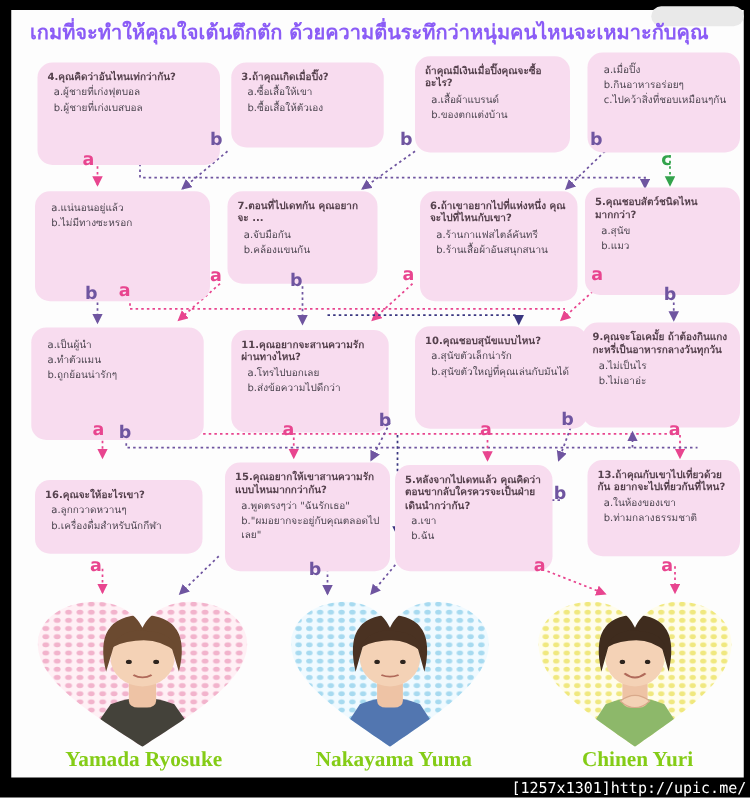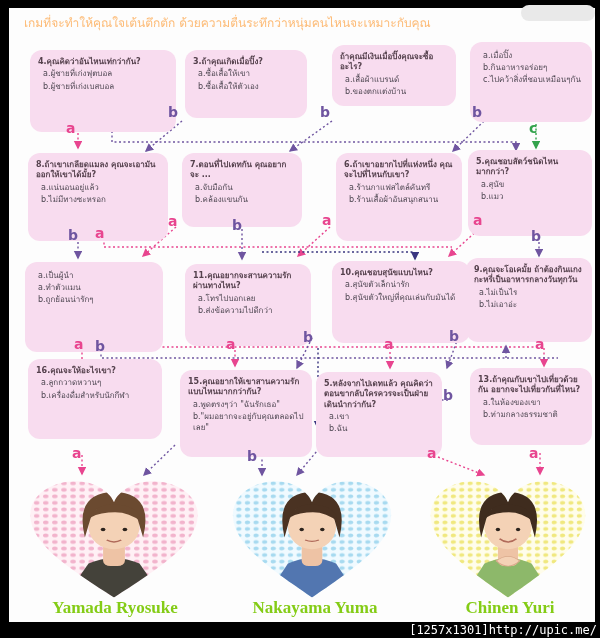--- a/index.html
+++ b/index.html
@@ -1,20 +1,20 @@
 <!DOCTYPE html>
 <html><head>
 <meta charset="utf-8">
 <style>
   html,body{margin:0;padding:0}
   body{width:600px;height:638px;background:#000;position:relative;overflow:hidden;
        font-family:"DejaVu Sans",sans-serif}
   .page{position:absolute;left:9px;top:8px;width:586px;height:614px;background:#fdfdfd}
   .pill{position:absolute;left:521px;top:5px;width:74px;height:16px;background:#e9e9e9;border-radius:8px}
-  .title{position:absolute;left:24px;top:13px;font-size:12px;font-weight:400;color:#fdba74;white-space:nowrap}
+  .title{position:absolute;left:24px;top:13px;font-size:16px;font-weight:700;color:#8b5cf6;white-space:nowrap}
   .qbox{position:absolute;background:#f8dcef;border-radius:12px;padding:7px 8px 4px;box-sizing:border-box;color:#4a4348}
   .qbox .q{font-size:8px;line-height:1.3;font-weight:600;color:#55414d}
   .qbox .opt{font-size:8px;line-height:1.4;margin-left:5px;margin-top:1px;color:#4c4550}
   .lab{position:absolute;font-weight:bold;font-size:14px;line-height:1}
   .pink{color:#e8458f}.purple{color:#6f55a0}.green{color:#33a34c}
   svg.overlay{position:absolute;left:0;top:0;pointer-events:none}
   .heart{position:absolute;top:480px;height:120px}
   .name{position:absolute;top:598px;font-family:"Liberation Serif",serif;font-weight:bold;
         font-size:17px;color:#84cc16;text-align:center;white-space:nowrap}
   .wm{position:absolute;right:3px;bottom:0;height:16px;line-height:16px;color:#fff;
@@ -80,21 +80,21 @@
     <path d="M438,457 L484,475" stroke="#e8458f" marker-end="url(#mp)"></path>
     <path d="M540,453 L540,474" stroke="#e8458f" marker-end="url(#mp)"></path>
   </g>
 </svg>
 
 <div class="qbox" style="left:470px;top:42px;width:122px;height:80px">
   <div class="opt">a.เมื่อปิ๊ง</div>
   <div class="opt">b.กินอาหารอร่อยๆ</div>
   <div class="opt">c.ไปคว้าสิ่งที่ชอบเหมือนๆกัน</div>
 </div>
-<div class="qbox" style="left:332px;top:45px;width:124px;height:61px">
+<div class="qbox" style="left:332px;top:45px;width:124px;height:77px">
   <div class="q">ถ้าคุณมีเงินเมื่อปิ๊งคุณจะซื้ออะไร?</div>
   <div class="opt">a.เสื้อผ้าแบรนด์</div>
   <div class="opt">b.ของตกแต่งบ้าน</div>
 </div>
 <div class="qbox" style="left:185px;top:50px;width:122px;height:68px">
   <div class="q">3.ถ้าคุณเกิดเมื่อปิ๊ง?</div>
   <div class="opt">a.ซื้อเสื้อให้เขา</div>
   <div class="opt">b.ซื้อเสื้อให้ตัวเอง</div>
 </div>
 <div class="qbox" style="left:30px;top:50px;width:146px;height:82px">
@@ -112,21 +112,20 @@
   <div class="q">6.ถ้าเขาอยากไปที่แห่งหนึ่ง คุณจะไปที่ไหนกับเขา?</div>
   <div class="opt">a.ร้านกาแฟสไตล์คันทรี</div>
   <div class="opt">b.ร้านเสื้อผ้าอันสนุกสนาน</div>
 </div>
 <div class="qbox" style="left:182px;top:153px;width:120px;height:74px">
   <div class="q">7.ตอนที่ไปเดทกัน คุณอยากจะ ...</div>
   <div class="opt">a.จับมือกัน</div>
   <div class="opt">b.คล้องแขนกัน</div>
 </div>
 <div class="qbox" style="left:28px;top:153px;width:140px;height:88px">
-  <div class="q">8.ถ้าเขาเกลียดแมลง คุณจะเอามันออกให้เขาได้มั้ย?</div>
   <div class="opt">a.แน่นอนอยู่แล้ว</div>
   <div class="opt">b.ไม่มีทางซะหรอก</div>
 </div>
 
 <div class="qbox" style="left:466px;top:258px;width:126px;height:84px">
   <div class="q">9.คุณจะโอเคมั้ย ถ้าต้องกินแกงกะหรี่เป็นอาหารกลางวันทุกวัน</div>
   <div class="opt">a.ไม่เป็นไร</div>
   <div class="opt">b.ไม่เอาอ่ะ</div>
 </div>
 <div class="qbox" style="left:332px;top:261px;width:138px;height:82px">
@@ -153,21 +152,21 @@
 <div class="qbox" style="left:316px;top:372px;width:126px;height:85px">
   <div class="q">5.หลังจากไปเดทแล้ว คุณคิดว่าตอนขากลับใครควรจะเป็นฝ่ายเดินนำกว่ากัน?</div>
   <div class="opt">a.เขา</div>
   <div class="opt">b.ฉัน</div>
 </div>
 <div class="qbox" style="left:180px;top:370px;width:132px;height:87px">
   <div class="q">15.คุณอยากให้เขาสานความรักแบบไหนมากกว่ากัน?</div>
   <div class="opt">a.พูดตรงๆว่า "ฉันรักเธอ"</div>
   <div class="opt">b."ผมอยากจะอยู่กับคุณตลอดไปเลย"</div>
 </div>
-<div class="qbox" style="left:28px;top:359px;width:134px;height:80px">
+<div class="qbox" style="left:28px;top:384px;width:134px;height:59px">
   <div class="q">16.คุณจะให้อะไรเขา?</div>
   <div class="opt">a.ลูกกวาดหวานๆ</div>
   <div class="opt">b.เครื่องดื่มสำหรับนักกีฬา</div>
 </div>
 
 <span class="lab pink" style="left:66px;top:121px">a</span>
 <span class="lab purple" style="left:168px;top:105px">b</span>
 <span class="lab purple" style="left:320px;top:105px">b</span>
 <span class="lab purple" style="left:472px;top:105px">b</span>
 <span class="lab green" style="left:529px;top:121px">c</span>

